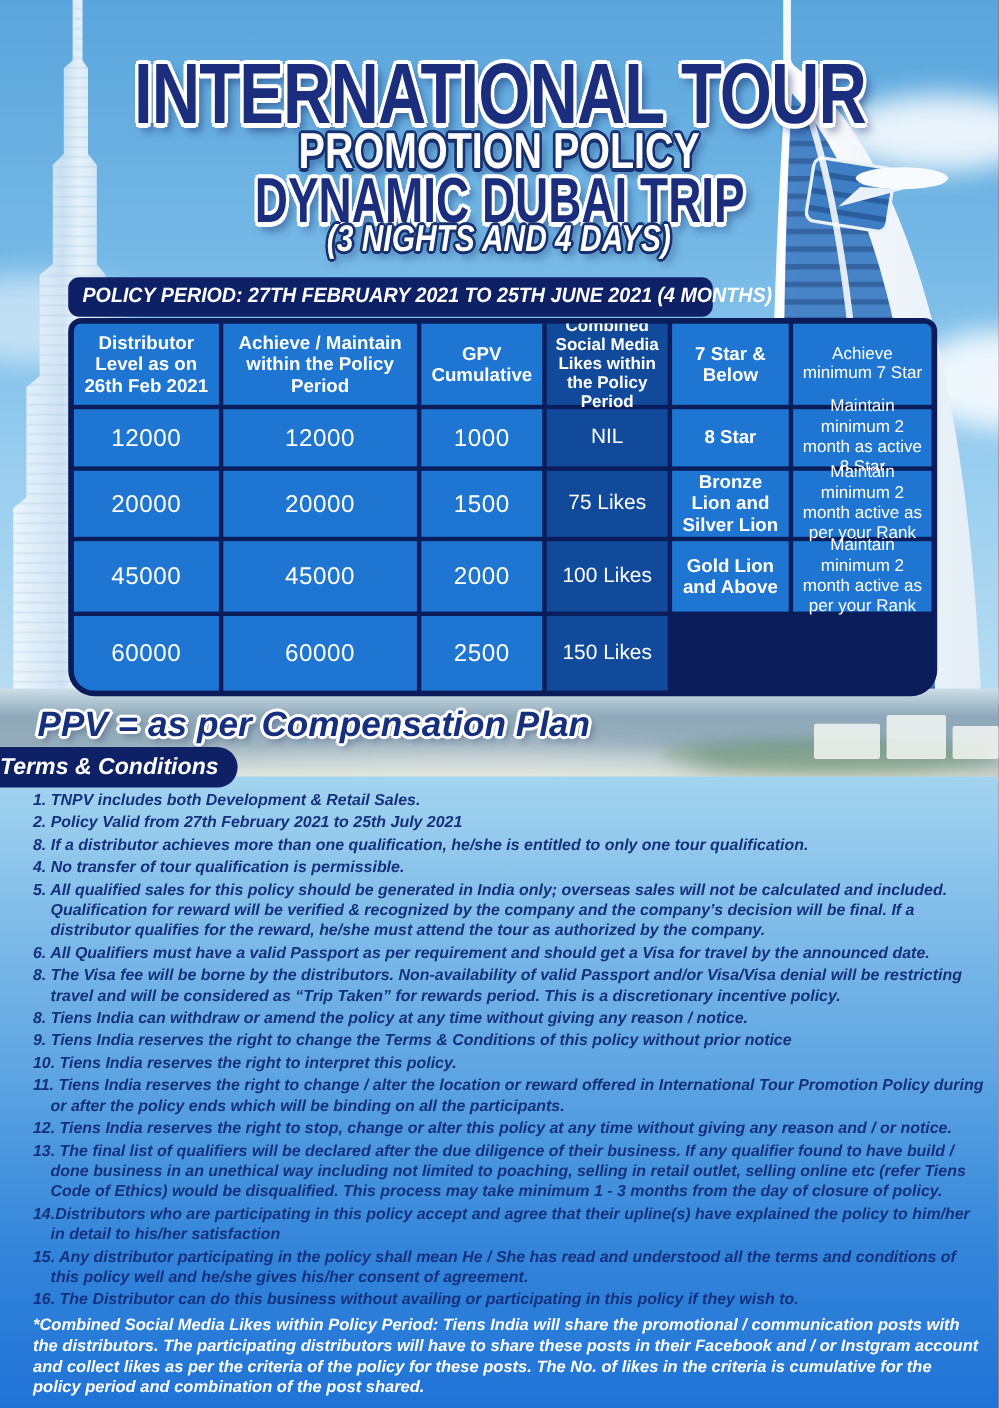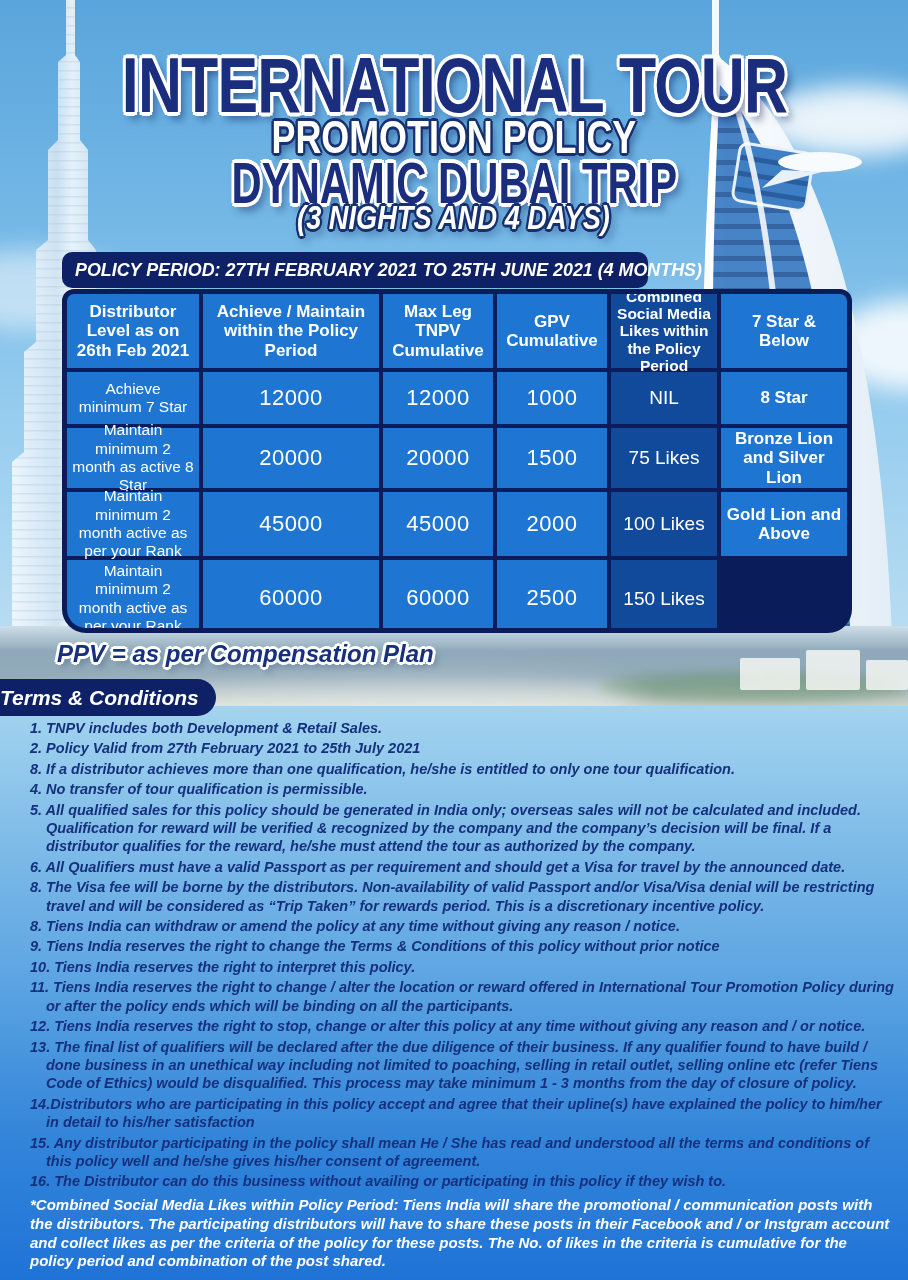--- a/index.html
+++ b/index.html
@@ -56,24 +56,24 @@
   .cell { background:#1e76d2; color:#ffffff; display:flex; align-items:center; justify-content:center;
     text-align:center; padding:2px 5px; box-sizing:border-box; line-height:1.12; }
   .th { font-weight:bold; font-size:17px; }
   .th.small { font-size:15.5px; }
   .c1 { font-weight:bold; font-size:17px; }
   .c2 { font-size:15.5px; line-height:1.18; }
   .num { font-size:22px; letter-spacing:.5px; }
   .likes { font-size:19px; }
   .glass { background:rgba(22,104,194,.62); }
   
-  .ppv { position:absolute; left:34px; top:640px; z-index:7; color:#16307e; font-size:24px;
+  .ppv { position:absolute; left:34px; top:640px; z-index:7; color:#16307e; font-size:32px;
     font-weight:bold; font-style:italic;
     text-shadow:-2px -2px 0 #fff,2px -2px 0 #fff,-2px 2px 0 #fff,2px 2px 0 #fff,
-    -3px 0 0 #fff,3px 0 0 #fff,0 -3px 0 #fff,0 3px 0 #fff,4px 5px 6px rgba(10,25,90,.35);margin-left:23px; }
+    -3px 0 0 #fff,3px 0 0 #fff,0 -3px 0 #fff,0 3px 0 #fff,4px 5px 6px rgba(10,25,90,.35); }
   .tc-pill { position:absolute; left:0; top:679px; height:37px; width:216px; z-index:7;
     background:#0e2166; border-radius:0 19px 19px 0; display:flex; align-items:center;
     box-sizing:border-box; }
   .tc-pill span { color:#fff; font-weight:bold; font-style:italic; font-size:21px; }
   .terms { position:absolute; left:30px; top:719px; width:864px; z-index:7;
     color:#15317d; font-size:14.5px; font-weight:bold; font-style:italic; line-height:1.27; }
   .term { padding-left:16px; text-indent:-16px; margin-bottom:2px; }
   .footnote { position:absolute; left:30px; top:1196px; width:862px; z-index:7;
     color:#ffffff; font-size:15px; font-weight:bold; font-style:italic; line-height:1.25; }
 </style>
@@ -142,21 +142,20 @@
     <div class="t-line t4 on"><span>(3 NIGHTS AND 4 DAYS)</span></div>
   </div>
 
   <div class="policy-bar">
     <span>POLICY PERIOD: 27TH FEBRUARY 2021 TO 25TH JUNE 2021 (4 MONTHS)</span>
   </div>
 
   <div class="tbl">
     <div class="cell th">Distributor Level as on 26th Feb 2021</div>
     <div class="cell th">Achieve / Maintain within the Policy Period</div>
-    <div class="cell th">Max Leg TNPV Cumulative</div>
     <div class="cell th">GPV Cumulative</div>
     <div class="cell th small glass">Combined Social Media Likes within the Policy Period</div>
 
     <div class="cell c1">7 Star &amp; Below</div>
     <div class="cell c2">Achieve minimum 7 Star</div>
     <div class="cell num">12000</div>
     <div class="cell num">12000</div>
     <div class="cell num">1000</div>
     <div class="cell likes glass">NIL</div>
 

